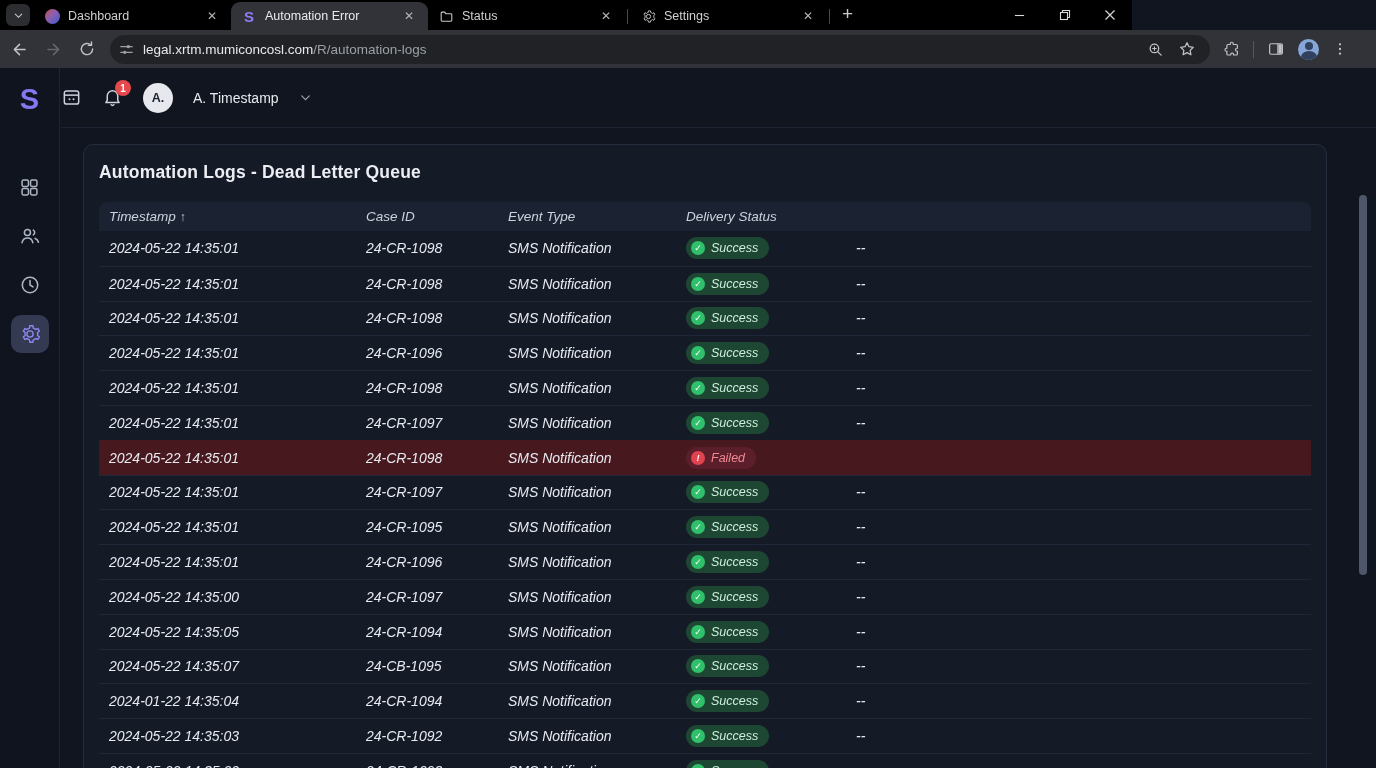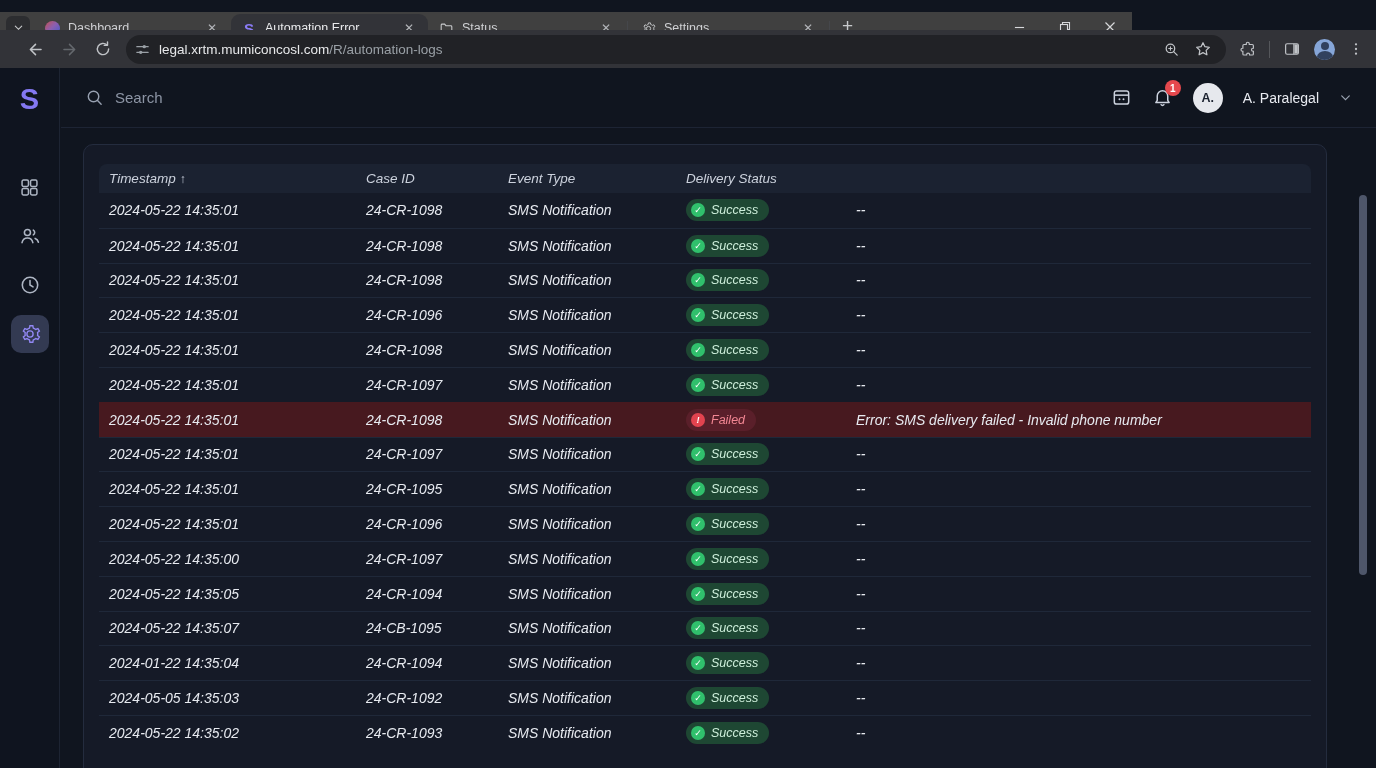--- a/index.html
+++ b/index.html
@@ -1,39 +1,39 @@
 <!DOCTYPE html>
 <html><head>
 <meta charset="utf-8">
 <style>
   * { margin:0; padding:0; box-sizing:border-box; }
   html,body { width:1376px; height:768px; overflow:hidden; background:#10151f;
     font-family:"Liberation Sans","DejaVu Sans",sans-serif; }
 
   
-  #tabstrip { position:absolute; top:12px; left:0; width:1132px; height:30px; background:#404040;
+  #tabstrip { position:absolute; top:0; left:0; width:1132px; height:30px; background:#000000;
     display:flex; align-items:flex-end; }
   .tabsearch-btn { width:24px; height:22px; margin:0 4px 4px 6px; border-radius:6px; background:#2c2d30;
     display:flex; align-items:center; justify-content:center; }
   .tab { width:197px; height:28px; border-radius:9px 9px 0 0; display:flex; align-items:center;
     gap:8px; padding:0 10px; color:#cfd0d3; font-size:12.5px; flex:none; }
   .tab.active { background:#323338; color:#e9eaec; }
   .tab .tab-label { white-space:nowrap; overflow:hidden; flex:1; }
   .tab-close { color:#b4b6ba; font-size:12px; padding:2px 4px; }
   .tab-sep { width:1px; height:15px; background:#45474b; margin:0 2px 6px 2px; }
   .newtab { color:#c8cacc; font-size:19px; margin:0 0 5px 10px; }
   .favicon { width:16px; height:16px; flex:none; display:flex; align-items:center; justify-content:center; }
   .fav-dash { width:15px; height:15px; border-radius:50%;
     background:linear-gradient(135deg,#c25050 0%,#8c5fb0 45%,#3c5bd0 100%); }
   .fav-s { color:#8b7cf7; font-weight:800; font-size:15px; }
   .wincontrols { margin-left:auto; display:flex; align-self:stretch; }
   .winbtn { width:45px; height:30px; display:flex; align-items:center; justify-content:center; color:#d7d8da; }
 
   #toolbar { position:absolute; top:30px; left:0; width:1376px; height:38px; background:#323338;
-    display:flex; align-items:center;padding-left:16px; }
+    display:flex; align-items:center; }
   .navbtn { width:30px; height:30px; display:flex; align-items:center; justify-content:center; margin-left:4px; }
   #omnibox { height:29px; border-radius:15px; background:#212226; flex:1; margin:0 8px 0 8px;
     display:flex; align-items:center; padding:0 8px; max-width:1100px; }
   .url-text { font-size:13.5px; margin-left:8px; }
   .url-domain { color:#e7e8ea; }
   .url-path { color:#9aa0a6; }
   .omni-right { margin-left:auto; display:flex; align-items:center; gap:14px; padding-right:6px; }
   .tb-right { display:flex; align-items:center; gap:13px; padding:0 12px 0 4px; }
   .tb-sep { width:1px; height:17px; background:#55575b; }
   .avatar-browser { width:21px; height:21px; border-radius:50%; background:#86a6d8; position:relative; overflow:hidden; }
@@ -263,58 +263,50 @@
       <span>
         <svg width="22" height="22" viewBox="0 0 24 24">
             <path d="M12 8.6a3.4 3.4 0 1 0 0 6.8 3.4 3.4 0 0 0 0-6.8zm8.4 3.4c0 .6-.05 1.1-.15 1.6l2 1.55-1.6 2.8-2.4-.95c-.8.65-1.7 1.2-2.7 1.5L15.1 21h-3.2l-.45-2.5c-1-.3-1.9-.85-2.7-1.5l-2.4.95-1.6-2.8 2-1.55a8.6 8.6 0 0 1 0-3.2l-2-1.55 1.6-2.8 2.4.95c.8-.65 1.7-1.2 2.7-1.5L11.9 3h3.2l.45 2.5c1 .3 1.9.85 2.7 1.5l2.4-.95 1.6 2.8-2 1.55c.1.5.15 1 .15 1.6z" fill="none" stroke="#9187f3" stroke-width="1.5"></path>
           </svg>
       </span>
     </div>
   </div>
 </div>
 
 <div id="appheader">
-  <div class="search-wrap">
-    <span>
-      <svg width="19" height="19" viewBox="0 0 24 24">
-          <circle cx="10.8" cy="10.8" r="6.6" fill="none" stroke="#97a0b0" stroke-width="1.8"></circle>
-          <path d="M15.8 15.8L20.4 20.4" stroke="#97a0b0" stroke-width="1.8" stroke-linecap="round"></path>
-        </svg>
-    </span>
-    <input class="search-input" placeholder="Search" style="">
-  </div>
   <div class="hdr-right">
     <span>
       <svg width="21" height="21" viewBox="0 0 24 24">
           <rect x="3.8" y="4.5" width="16.4" height="15" rx="2.5" fill="none" stroke="#ccd2de" stroke-width="1.7"></rect>
           <path d="M3.8 9.3h16.4" stroke="#ccd2de" stroke-width="1.7"></path>
           <circle cx="9.7" cy="14" r="1.1" fill="#ccd2de"></circle>
           <circle cx="14.3" cy="14" r="1.1" fill="#ccd2de"></circle>
         </svg>
     </span>
     <span class="bell-wrap">
       <span>
         <svg width="21" height="21" viewBox="0 0 24 24">
             <path d="M18 15.2V10.3a6 6 0 1 0-12 0v4.9l-1.6 2.6h15.2z" fill="none" stroke="#ccd2de" stroke-width="1.7" stroke-linejoin="round"></path>
             <path d="M10.4 20.2a1.9 1.9 0 0 0 3.2 0" fill="none" stroke="#ccd2de" stroke-width="1.7" stroke-linecap="round"></path>
           </svg>
       </span>
       <span class="notif-badge">1</span>
     </span>
     <span class="avatar-app">A.</span>
-    <span class="user-name">A. Paralegal</span>
+    <span class="user-name">A. Timestamp</span>
     <span>
       <svg width="13" height="13" viewBox="0 0 24 24">
           <path d="M5 9l7 7 7-7" fill="none" stroke="#9aa2b1" stroke-width="2.2" stroke-linecap="round"></path>
         </svg>
     </span>
   </div>
 </div>
 
 <div id="card">
+  <div class="card-title">Automation Logs - Dead Letter Queue</div>
   <div class="table">
     <div class="t-head">
       <div><span>Timestamp</span><span class="sort-arrow">↑</span></div>
       <div>Case ID</div>
       <div>Event Type</div>
       <div>Delivery Status</div>
     </div>
     <div id="table-body">
         <div class="t-row">
     <div class="c-timestamp">2024-05-22 14:35:01</div>
@@ -391,21 +383,20 @@
         <div class="t-row failed">
     <div class="c-timestamp">2024-05-22 14:35:01</div>
     <div class="c-case">24-CR-1098</div>
     <div class="c-event">SMS Notification</div>
     <div>
       <span class="badge failed">
               <span class="dot">!</span>
               <span class="badge-label">Failed</span>
             </span>
     </div>
-    <div class="c-message">Error: SMS delivery failed - Invalid phone number</div>
   </div>
         <div class="t-row">
     <div class="c-timestamp">2024-05-22 14:35:01</div>
     <div class="c-case">24-CR-1097</div>
     <div class="c-event">SMS Notification</div>
     <div>
       <span class="badge success">
               <span class="dot">✓</span>
               <span class="badge-label">Success</span>
             </span>
@@ -478,21 +469,21 @@
     <div class="c-event">SMS Notification</div>
     <div>
       <span class="badge success">
               <span class="dot">✓</span>
               <span class="badge-label">Success</span>
             </span>
     </div>
     <div class="c-message">--</div>
   </div>
         <div class="t-row">
-    <div class="c-timestamp">2024-05-05 14:35:03</div>
+    <div class="c-timestamp">2024-05-22 14:35:03</div>
     <div class="c-case">24-CR-1092</div>
     <div class="c-event">SMS Notification</div>
     <div>
       <span class="badge success">
               <span class="dot">✓</span>
               <span class="badge-label">Success</span>
             </span>
     </div>
     <div class="c-message">--</div>
   </div>

